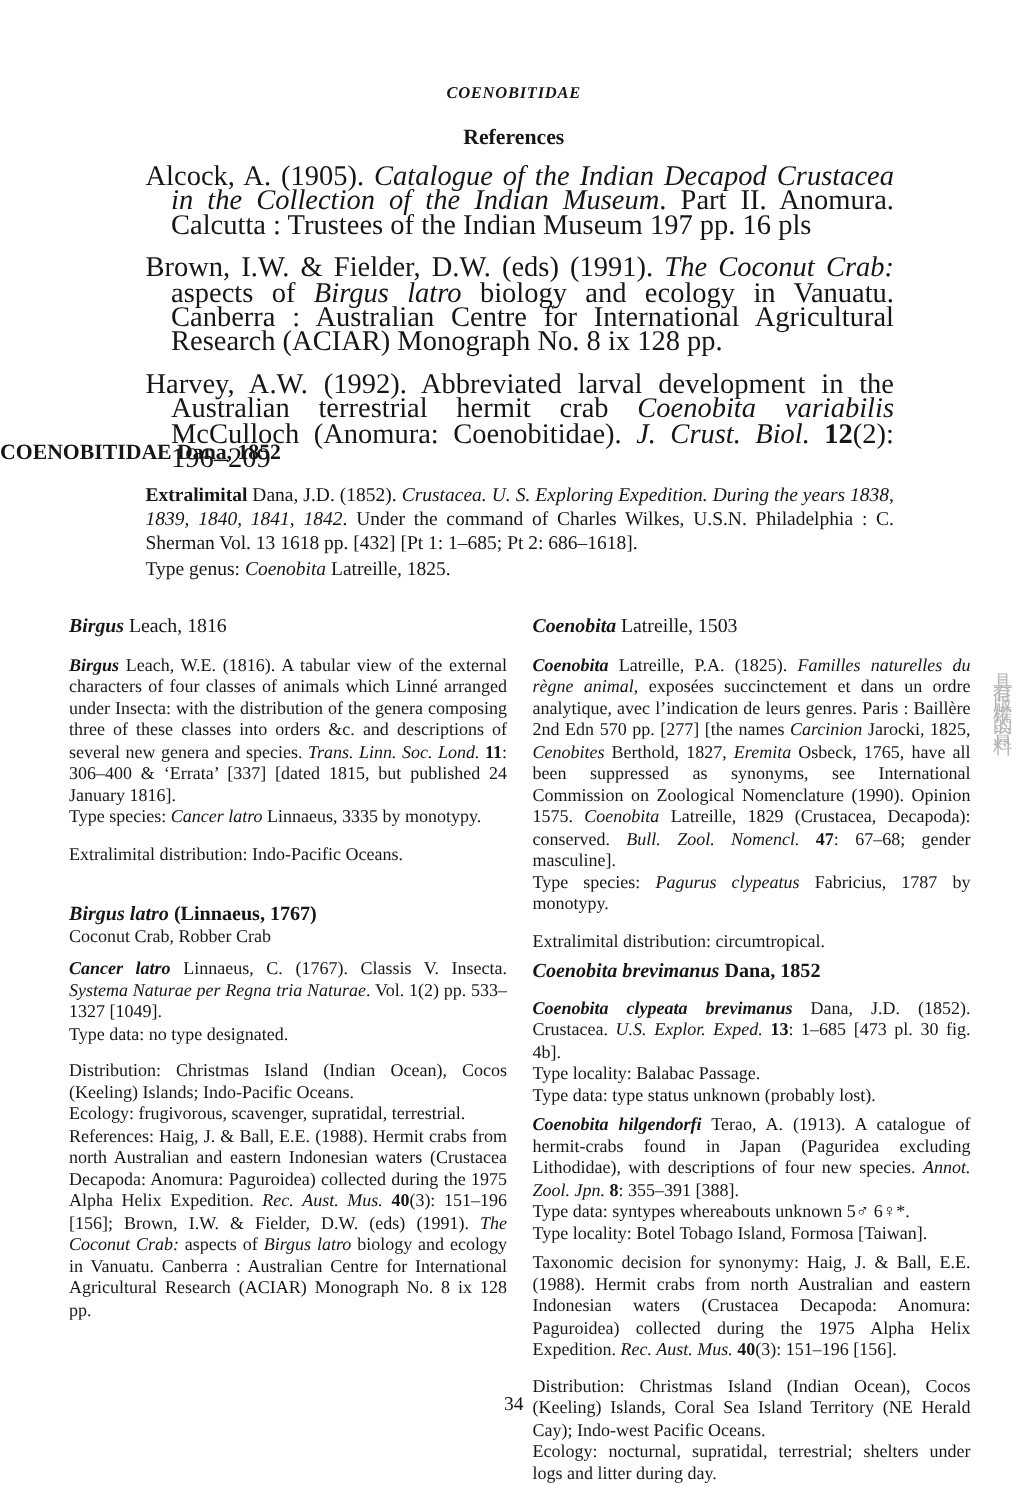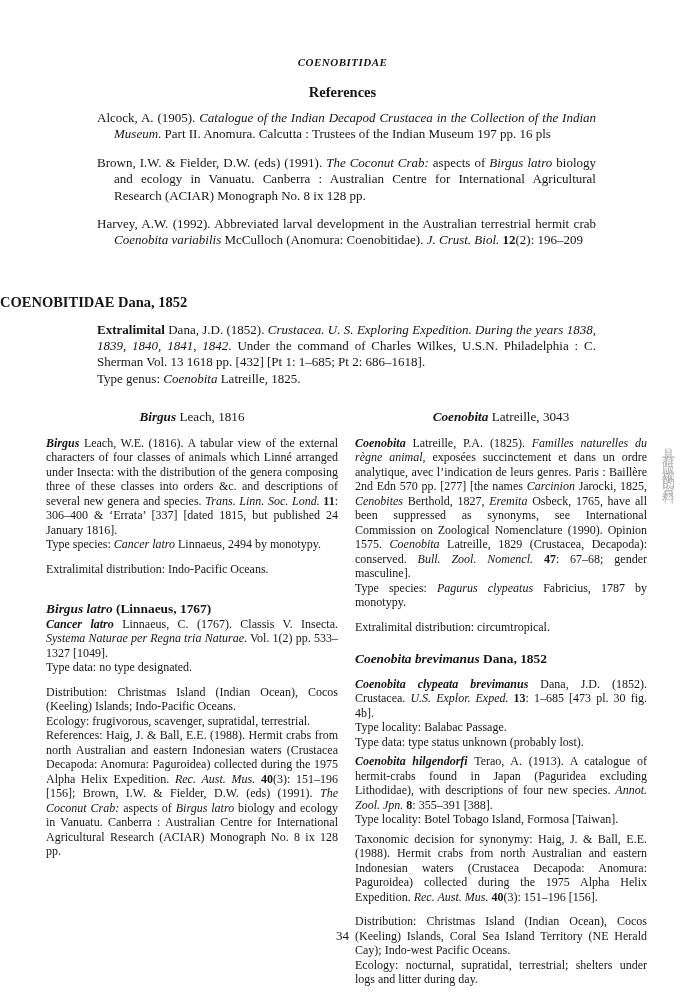--- a/index.html
+++ b/index.html
@@ -22,21 +22,21 @@
     font-size:11px; font-style:italic; font-weight:bold;
     letter-spacing:0.5px;
   }
   .refs-heading {
     position:absolute; top:84px; left:0; width:100%;
     text-align:center;
     font-size:14.5px; font-weight:bold;
   }
   .refs-list {
     position:absolute; top:110px; left:97px; width:499px;
-    font-size:13px; line-height:16.4px;
+    font-size:19px; line-height:16.4px;
   }
   .ref-entry {
     text-align:justify;
     text-indent:-17px; padding-left:17px;
     margin-bottom:12px;
   }
   .family-heading {
     position:absolute; top:294px; left:0; width:100%;
     text-align:left;
     font-size:14.5px; font-weight:bold;
@@ -47,21 +47,20 @@
   }
   .family-body p { text-align:justify; }
 
   .columns {
     position:absolute; top:410px; left:46px; width:601px;
     display:flex; gap:17px;
     font-size:12px; line-height:14.5px;
   }
   .col { width:292px; }
   .genus-heading {
-    text-align:center;
     font-size:13.2px; font-weight:normal;
     margin-bottom:11px;
   }
   .col p.just { text-align:justify; }
   .gap-s { margin-top:5px; }
   .gap-m { margin-top:10px; }
   .species-heading {
     font-size:13.4px;
     margin-top:26px; margin-bottom:0;
   }
@@ -98,40 +97,42 @@
   <div class="family-body">
     <p><span class="bd">Extralimital</span><span> Dana, J.D. (1852). </span><span class="it">Crustacea. U. S. Exploring Expedition. During the years 1838, 1839, 1840, 1841, 1842</span><span>. Under the command of Charles Wilkes, U.S.N. Philadelphia : C. Sherman Vol. 13 1618 pp. [432] [Pt 1: 1–685; Pt 2: 686–1618].</span></p>
     <p><span>Type genus: </span><span class="it">Coenobita</span><span> Latreille, 1825.</span></p>
   </div>
 
   <div class="columns">
 
     <div class="col">
       <h3 class="genus-heading"><span class="bd it">Birgus</span><span> Leach, 1816</span></h3>
       <p class="just"><span class="bd it">Birgus</span><span> Leach, W.E. (1816). A tabular view of the external characters of four classes of animals which Linné arranged under Insecta: with the distribution of the genera composing three of these classes into orders &amp;c. and descriptions of several new genera and species. </span><span class="it">Trans. Linn. Soc. Lond.</span><span> </span><span class="bd">11</span><span>: 306–400 &amp; ‘Errata’ [337] [dated 1815, but published 24 January 1816].</span></p>
-      <p class="just"><span>Type species: </span><span class="it">Cancer latro</span><span> Linnaeus, 2494 by monotypy.</span></p>
+      <p class="just"><span>Type species: </span><span class="it">Cancer latro</span><span> Linnaeus, 3335 by monotypy.</span></p>
       <p class="gap-m"><span>Extralimital distribution: Indo-Pacific Oceans.</span></p>
       <h3 class="species-heading"><span class="bd it">Birgus latro</span><span> (Linnaeus, 1767)</span></h3>
+      <p class="common-names"><span>Coconut Crab, Robber Crab</span></p>
       <p class="just"><span class="bd it">Cancer latro</span><span> Linnaeus, C. (1767). Classis V. Insecta. </span><span class="it">Systema Naturae per Regna tria Naturae</span><span>. Vol. 1(2) pp. 533–1327 [1049].</span></p>
       <p class="just"><span>Type data: no type designated.</span></p>
       <p class="just gap-m"><span>Distribution: Christmas Island (Indian Ocean), Cocos (Keeling) Islands; Indo-Pacific Oceans.</span></p>
       <p class="just"><span>Ecology: frugivorous, scavenger, supratidal, terrestrial.</span></p>
       <p class="just"><span>References: Haig, J. &amp; Ball, E.E. (1988). Hermit crabs from north Australian and eastern Indonesian waters (Crustacea Decapoda: Anomura: Paguroidea) collected during the 1975 Alpha Helix Expedition. </span><span class="it">Rec. Aust. Mus.</span><span> </span><span class="bd">40</span><span>(3): 151–196 [156]; Brown, I.W. &amp; Fielder, D.W. (eds) (1991). </span><span class="it">The Coconut Crab:</span><span> aspects of </span><span class="it">Birgus latro</span><span> biology and ecology in Vanuatu. Canberra : Australian Centre for International Agricultural Research (ACIAR) Monograph No. 8 ix 128 pp.</span></p>
     </div>
 
     <div class="col">
-      <h3 class="genus-heading"><span class="bd it">Coenobita</span><span> Latreille, 3043</span></h3>
+      <h3 class="genus-heading"><span class="bd it">Coenobita</span><span> Latreille, 1503</span></h3>
       <p class="just"><span class="bd it">Coenobita</span><span> Latreille, P.A. (1825). </span><span class="it">Familles naturelles du règne animal</span><span>, exposées succinctement et dans un ordre analytique, avec l’indication de leurs genres. Paris : Baillère 2nd Edn 570 pp. [277] [the names </span><span class="it">Carcinion</span><span> Jarocki, 1825, </span><span class="it">Cenobites</span><span> Berthold, 1827, </span><span class="it">Eremita</span><span> Osbeck, 1765, have all been suppressed as synonyms, see International Commission on Zoological Nomenclature (1990). Opinion 1575. </span><span class="it">Coenobita</span><span> Latreille, 1829 (Crustacea, Decapoda): conserved. </span><span class="it">Bull. Zool. Nomencl.</span><span> </span><span class="bd">47</span><span>: 67–68; gender masculine].</span></p>
       <p class="just"><span>Type species: </span><span class="it">Pagurus clypeatus</span><span> Fabricius, 1787 by monotypy.</span></p>
       <p class="gap-m"><span>Extralimital distribution: circumtropical.</span></p>
-      <h3 class="species-heading" style="margin-top:18px; margin-bottom:10px;"><span class="bd it">Coenobita brevimanus</span><span> Dana, 1852</span></h3>
+      <h3 class="species-heading" style="margin-top:6px; margin-bottom:10px;"><span class="bd it">Coenobita brevimanus</span><span> Dana, 1852</span></h3>
       <p class="just"><span class="bd it">Coenobita clypeata brevimanus</span><span> Dana, J.D. (1852). Crustacea. </span><span class="it">U.S. Explor. Exped.</span><span> </span><span class="bd">13</span><span>: 1–685 [473 pl. 30 fig. 4b].</span></p>
       <p class="just"><span>Type locality: Balabac Passage.</span></p>
       <p class="just"><span>Type data: type status unknown (probably lost).</span></p>
       <p class="just gap-s"><span class="bd it">Coenobita hilgendorfi</span><span> Terao, A. (1913). A catalogue of hermit-crabs found in Japan (Paguridea excluding Lithodidae), with descriptions of four new species. </span><span class="it">Annot. Zool. Jpn.</span><span> </span><span class="bd">8</span><span>: 355–391 [388].</span></p>
+      <p class="just"><span>Type data: syntypes whereabouts unknown 5♂ 6♀*.</span></p>
       <p class="just"><span>Type locality: Botel Tobago Island, Formosa [Taiwan].</span></p>
       <p class="just gap-s"><span>Taxonomic decision for synonymy: Haig, J. &amp; Ball, E.E. (1988). Hermit crabs from north Australian and eastern Indonesian waters (Crustacea Decapoda: Anomura: Paguroidea) collected during the 1975 Alpha Helix Expedition. </span><span class="it">Rec. Aust. Mus.</span><span> </span><span class="bd">40</span><span>(3): 151–196 [156].</span></p>
       <p class="just gap-m"><span>Distribution: Christmas Island (Indian Ocean), Cocos (Keeling) Islands, Coral Sea Island Territory (NE Herald Cay); Indo-west Pacific Oceans.</span></p>
       <p class="just"><span>Ecology: nocturnal, supratidal, terrestrial; shelters under logs and litter during day.</span></p>
     </div>
 
   </div>
 
   <div class="page-number">34</div>
 

